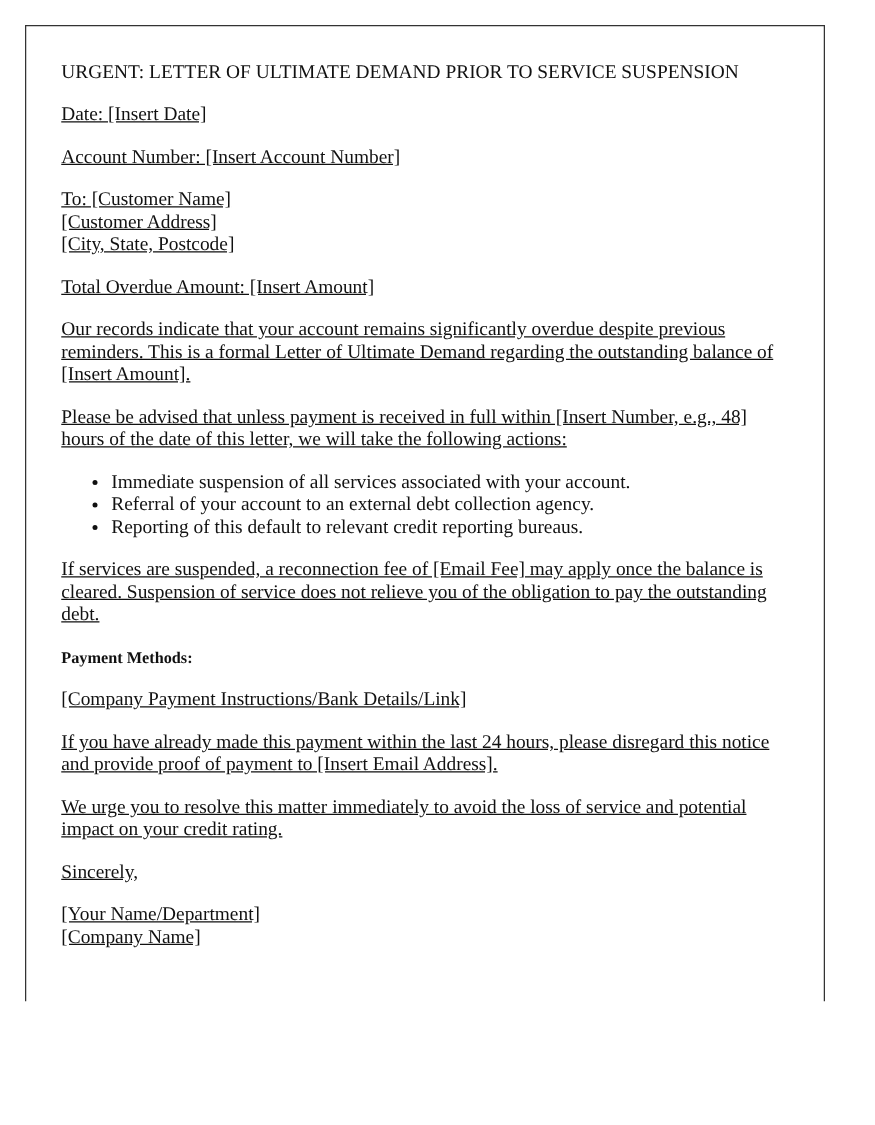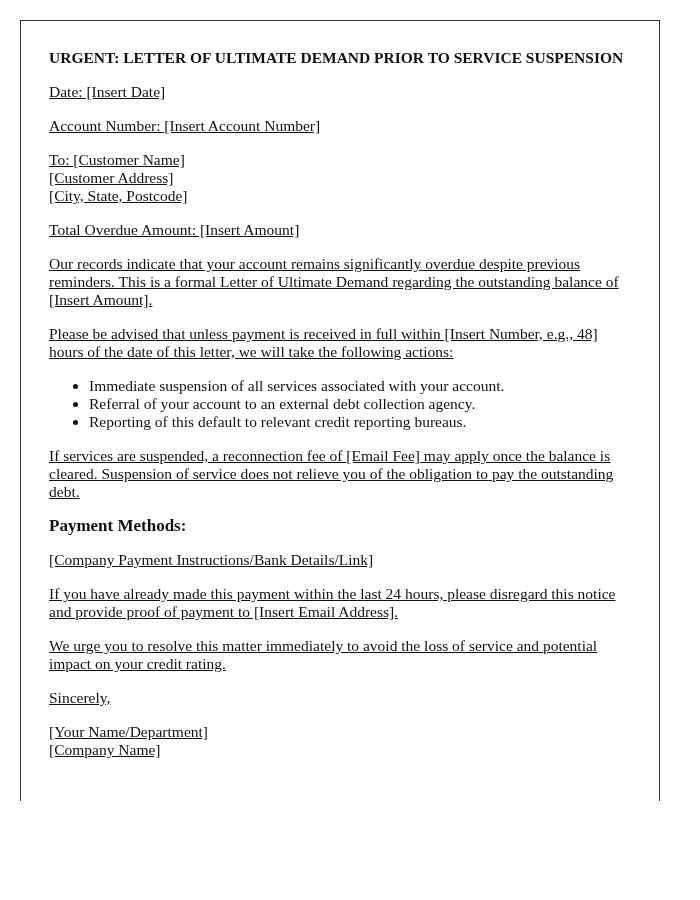--- a/index.html
+++ b/index.html
@@ -16,26 +16,26 @@
     }
     .letter {
       padding: 28px 28px 0 28px;
       font-family: "Liberation Serif", "DejaVu Serif", serif;
       font-size: 15.5px;
       line-height: 18px;
       color: #111111;
     }
     .letter h1 {
       font-size: 15.5px;
-      font-weight: bold;
+      font-weight: normal;
       margin: 0 0 16px 0;
       line-height: 18px;
     }
     .letter p { margin: 0 0 16px 0; text-decoration: underline; }
-    .letter h3 { font-size: 17px; font-weight: bold; margin: 0 0 16px 0; line-height: 18px; }
+    .letter h3 { font-size: 13px; font-weight: bold; margin: 0 0 16px 0; line-height: 18px; }
     .letter ul { margin: 0 0 16px 0; padding-left: 40px; }
     .letter li { margin: 0; }
     .line { display: block; }
   </style>
 </head>
 <body>
 
 <div class="frame">
   <div class="letter">
     <h1>URGENT: LETTER OF ULTIMATE DEMAND PRIOR TO SERVICE SUSPENSION</h1>

